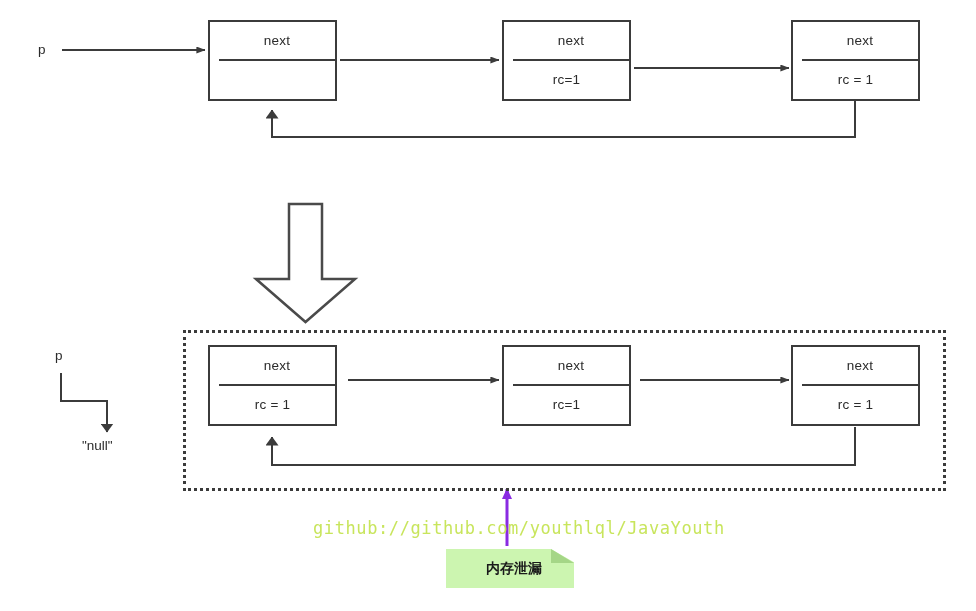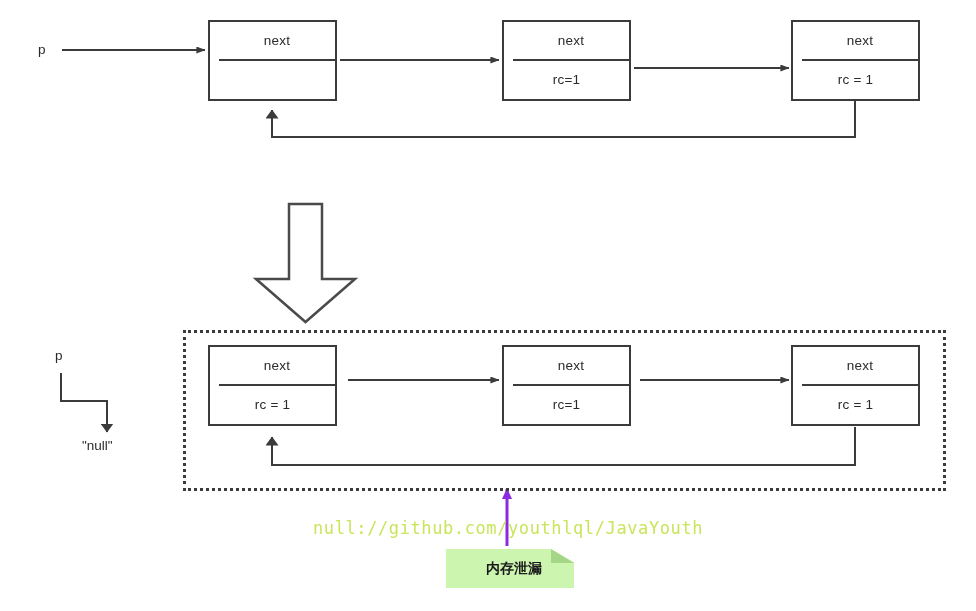--- a/index.html
+++ b/index.html
@@ -185,21 +185,21 @@
   <div class="node" style="left:502px; top:345px;">
     <div class="cell top">next</div>
     <div class="cell">rc=1</div>
   </div>
 
   <div class="node" style="left:791px; top:345px;">
     <div class="cell top">next</div>
     <div class="cell">rc = 1</div>
   </div>
 
-  <div class="watermark">null://github.com/youthlql/JavaYouth</div>
+  <div class="watermark">github://github.com/youthlql/JavaYouth</div>
 
   <div class="note">
     <div class="note-body"></div>
     <div class="note-fold"></div>
     <div class="note-text">内存泄漏</div>
   </div>
 
 </div>
 
 </body></html>

